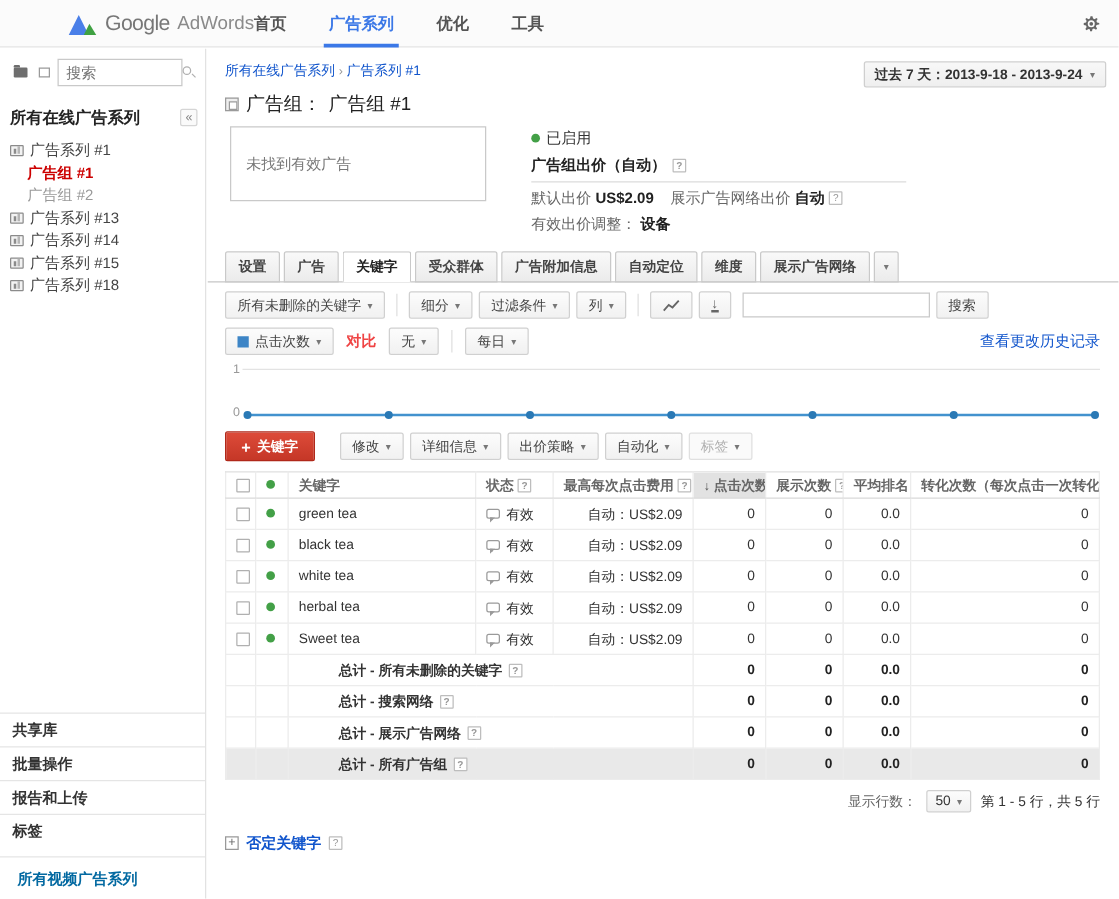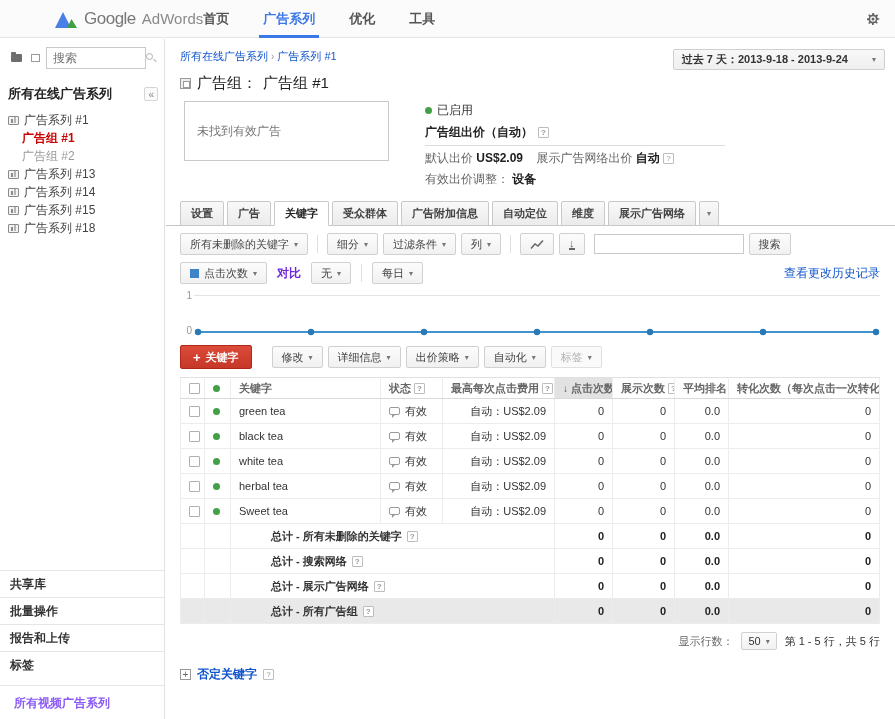--- a/index.html
+++ b/index.html
@@ -51,29 +51,29 @@
   .tree-item.selected { color:#cc0000; font-weight:bold; }
   .tree-item.muted { color:#999; }
   .camp-ico { width:11px; height:9px; border:1px solid #8b8b8b; background:#f3f3f3; position:relative;
     border-radius:1px; flex:0 0 auto; }
   .camp-ico::before { content:""; position:absolute; left:2px; bottom:1px; width:2px; height:4px; background:#8b8b8b; }
   .camp-ico::after { content:""; position:absolute; left:5px; bottom:1px; width:2px; height:6px; background:#b5b5b5; }
   .side-bottom { position:absolute; bottom:0; left:0; right:0; }
   .side-bottom-item { height:27px; line-height:27px; border-top:1px solid #e5e5e5; padding-left:10px;
     font-size:12px; font-weight:bold; color:#333; cursor:pointer; }
   .side-video { margin-top:7px; border-top:1px solid #e5e5e5; height:34px; line-height:34px;
-    padding-left:14px; font-size:12px; font-weight:bold; color:#8b5cf6; cursor:pointer; }
+    padding-left:14px; font-size:12px; font-weight:bold; color:#0369a1; cursor:pointer; }
 
   
   .main { position:absolute; top:39px; left:166px; right:0; bottom:0; background:#fff; overflow:hidden; }
   .crumb-row { display:flex; align-items:flex-start; padding:10px 10px 0 14px; }
   .crumb { font-size:11px; color:#15c; }
   .crumb a { color:#15c; text-decoration:none; cursor:pointer; }
   .crumb .sep { color:#999; margin:0 3px; font-size:10px; }
-  .daterange { margin-left:auto; display:flex; align-items:center; gap:24px; height:21px;
+  .daterange { margin-left:auto; display:flex; align-items:center; gap:6px; height:21px;
     background:linear-gradient(#f8f8f8,#efefef); border:1px solid #cfcfcf; border-radius:2px;
     padding:0 8px; font-size:11px; font-weight:bold; color:#333; cursor:pointer; }
   .caret { font-size:8px; color:#777; }
   .page-title { display:flex; align-items:center; gap:6px; padding:4px 0 0 14px; font-size:15px; color:#222; }
   .adgroup-ico { width:11px; height:11px; border:1px solid #9a9a9a; background:#eee; position:relative; }
   .adgroup-ico::after { content:""; position:absolute; left:2px; top:2px; width:5px; height:5px; border:1px solid #9a9a9a; background:#fff; }
 
   .status-panel { display:flex; margin:8px 0 0 18px; }
   .ad-box { width:205px; height:60px; border:1px solid #c9c9c9; color:#777; font-size:12px;
     display:flex; align-items:center; padding-left:12px; }
@@ -103,21 +103,21 @@
     background:linear-gradient(#fcfcfc,#f1f1f1); border:1px solid #d0d0d0; border-radius:2px;
     font-size:11px; color:#444; cursor:pointer; white-space:nowrap; }
   .btn.disabled { color:#b0b0b0; border-color:#e0e0e0; background:#fafafa; }
   .vsep { width:1px; height:18px; background:#e0e0e0; margin:0 4px; }
   .toolbar input { height:20px; width:150px; border:1px solid #c9c9c9; margin-left:4px; padding:0 5px; outline:none; }
   .dl-glyph { font-size:11px; color:#666; border-bottom:2px solid #666; line-height:10px; height:12px; display:inline-block; }
 
   
   .graph-controls { display:flex; align-items:center; gap:6px; padding:7px 15px 0 14px; }
   .metric-sq { width:9px; height:9px; background:#3d85c6; display:inline-block; }
-  .vs-label { font-size:12px; font-weight:bold; color:#6d28d9; margin:0 4px;font-family:Liberation Serif, serif; }
+  .vs-label { font-size:12px; font-weight:bold; color:#ef4444; margin:0 4px;font-family:Liberation Serif, serif; }
   .history-link { margin-left:auto; font-size:12px; color:#15c; cursor:pointer; text-decoration:none; }
 
   
   .chart { padding:8px 15px 0 14px; }
   .chart-body { display:flex; }
   .ylabels { width:14px; position:relative; height:44px; }
   .ylabels .y1 { position:absolute; top:-2px; right:2px; font-size:10px; color:#999; }
   .ylabels .y0 { position:absolute; bottom:0px; right:2px; font-size:10px; color:#999; }
   .plot { position:relative; flex:1; height:44px; }
   .gridline { position:absolute; top:3px; left:0; right:0; height:1px; background:#e3e3e3; }

